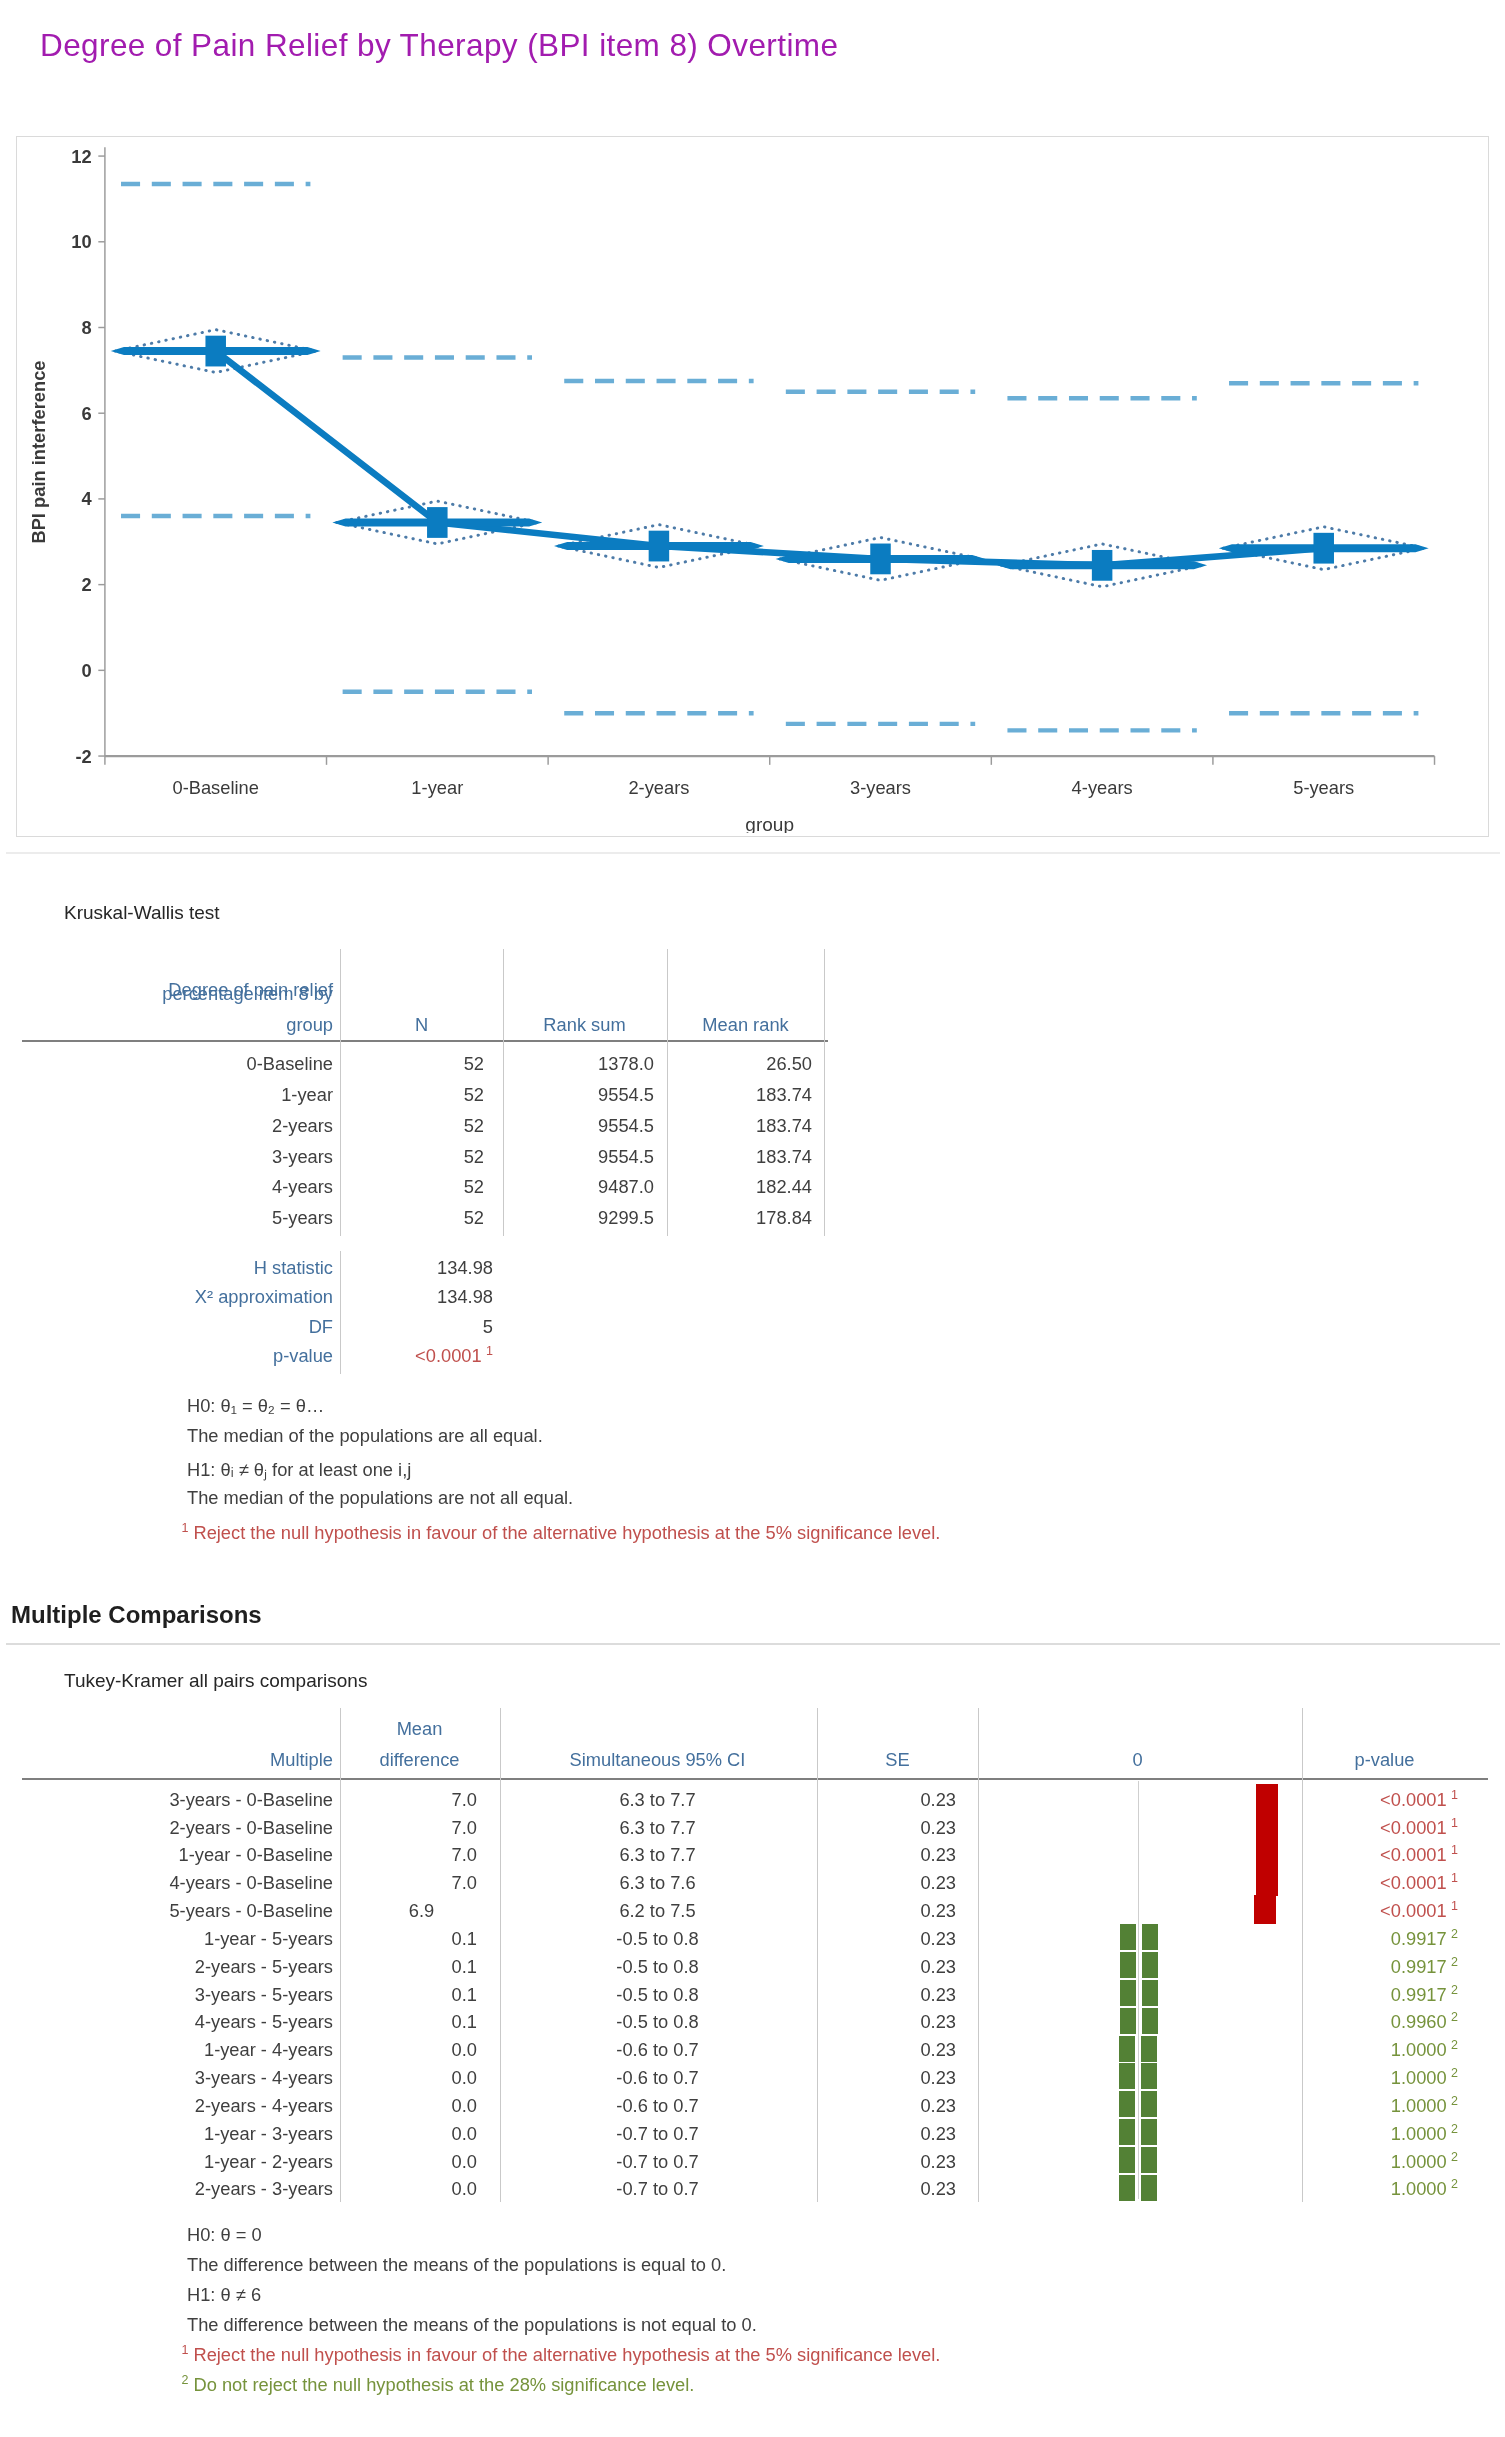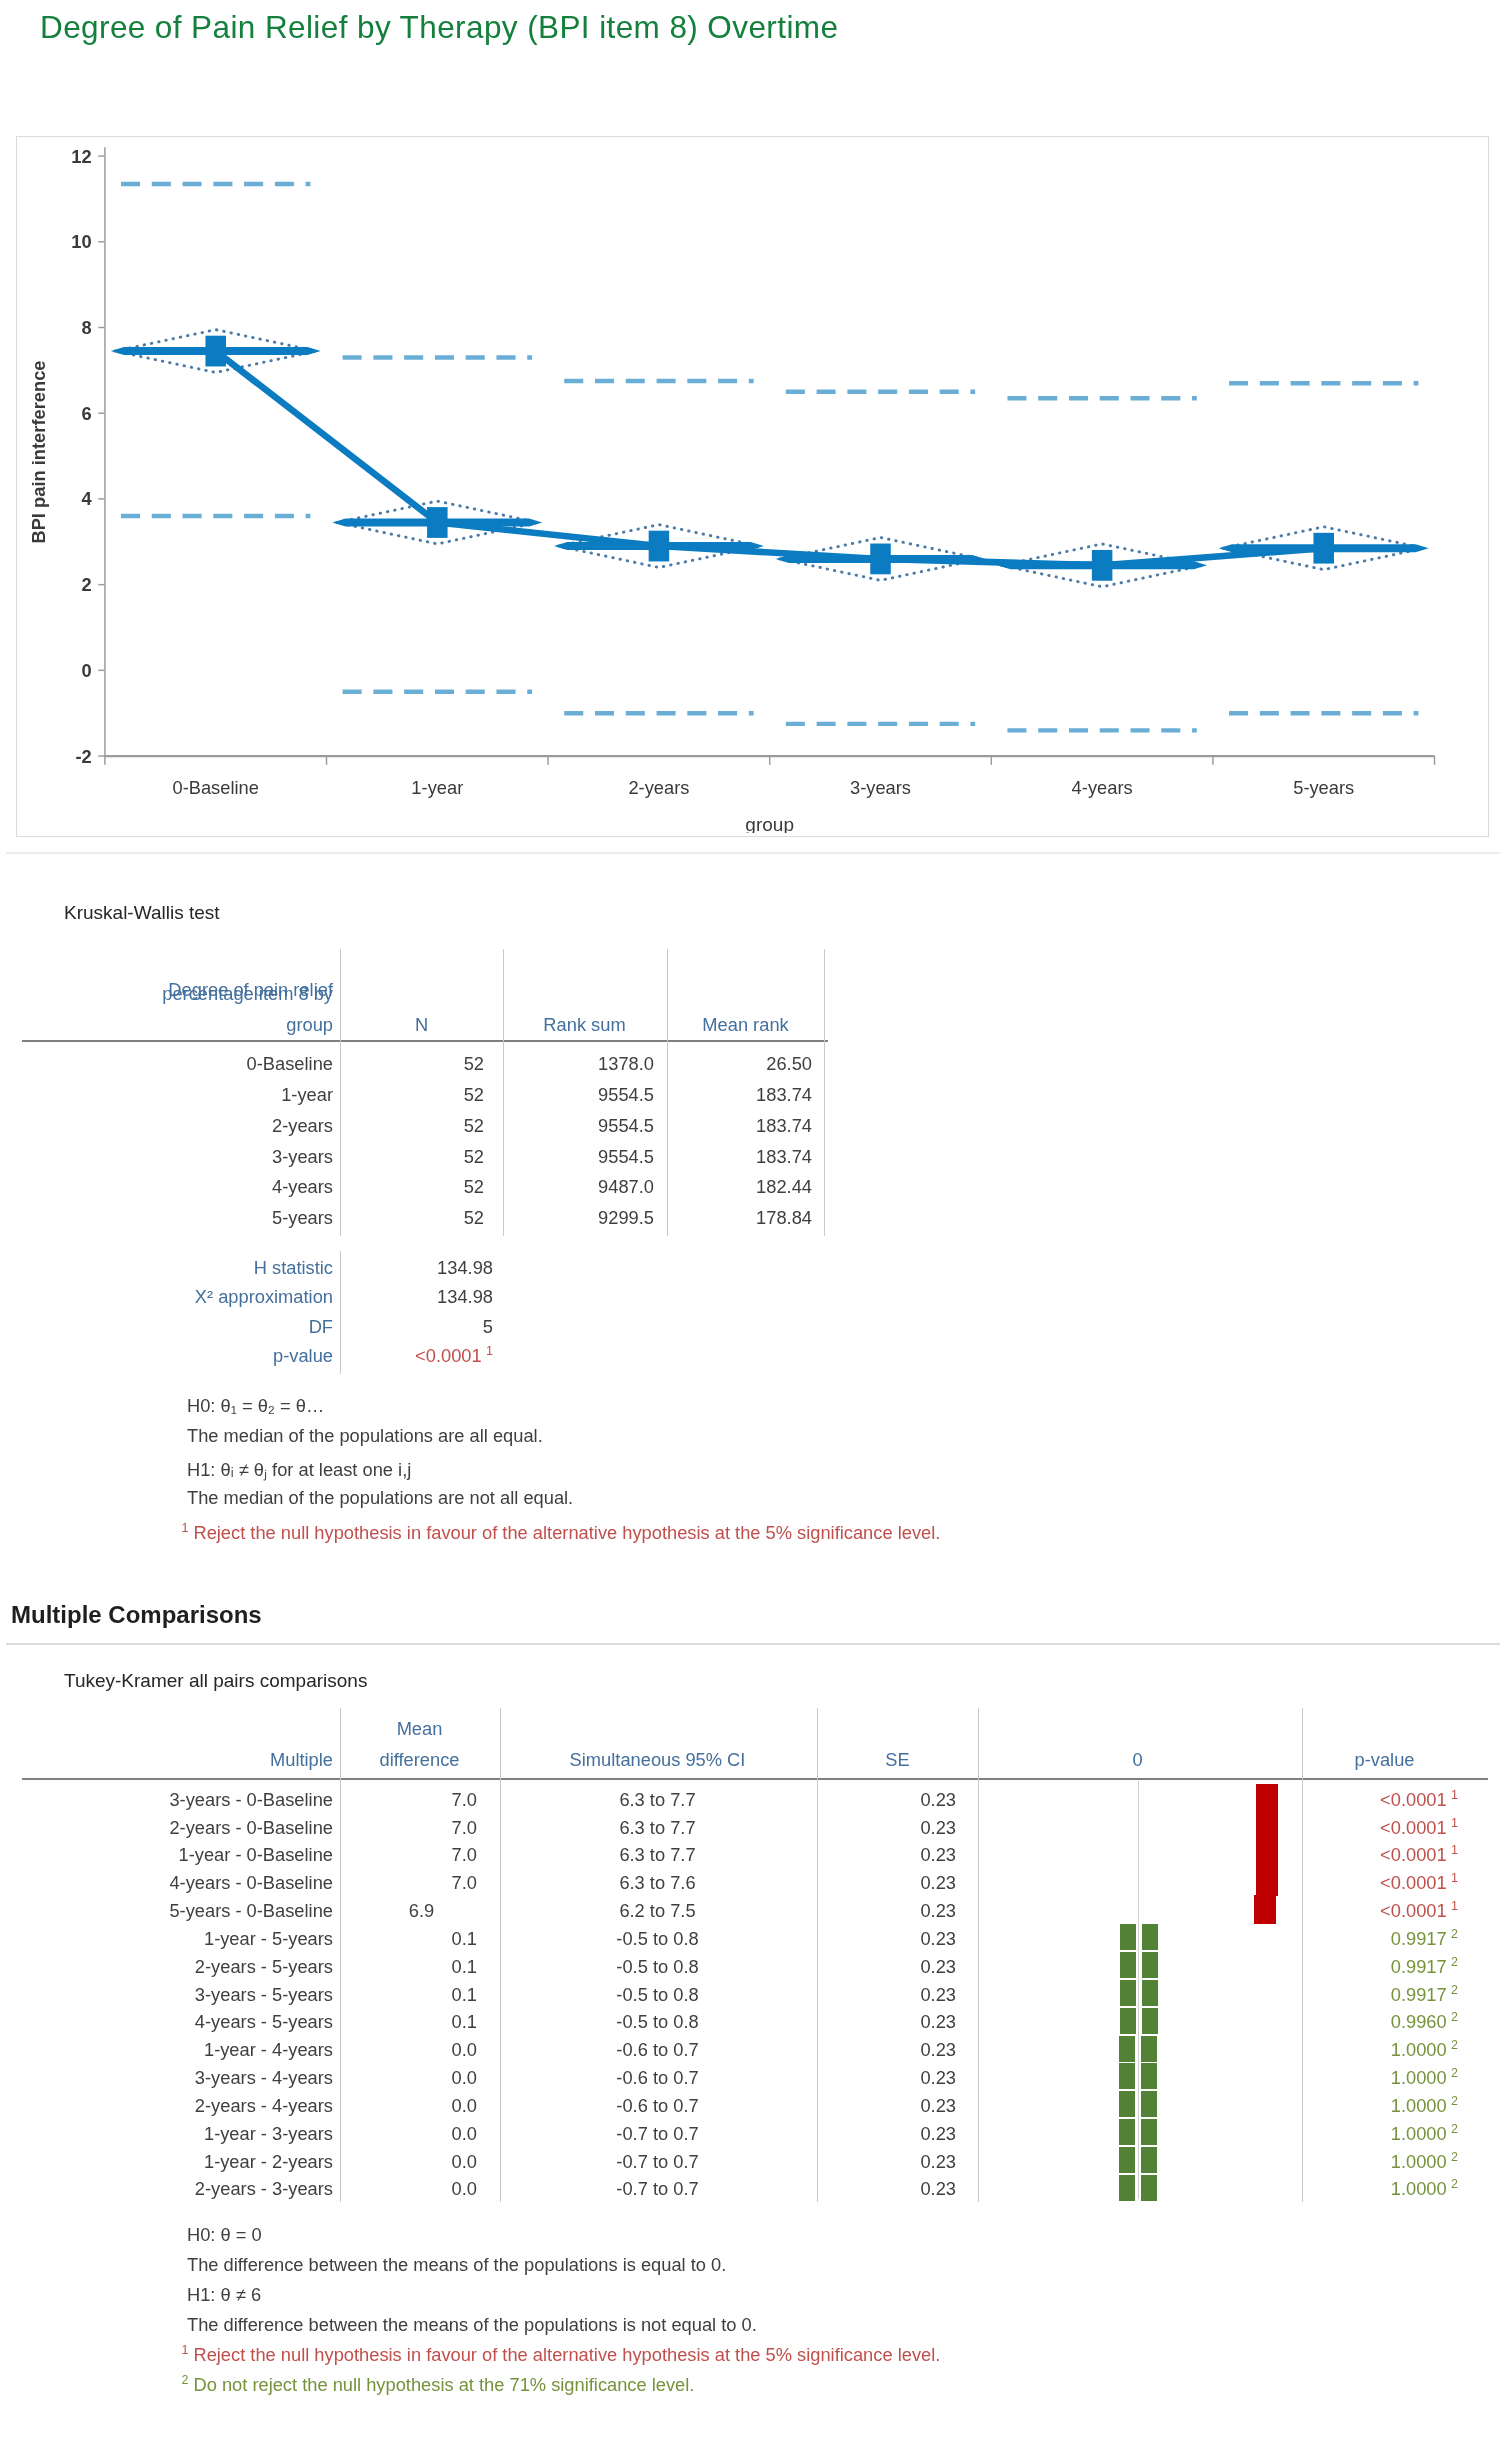--- a/index.html
+++ b/index.html
@@ -1,22 +1,22 @@
 <!DOCTYPE html>
 <html style="font-size:11.7px"><head>
 <meta charset="utf-8">
 <style>
   html,body{margin:0;padding:0;}
   body{
     width:1505px;height:2438px;position:relative;background:#ffffff;
     font-family:"Liberation Sans",sans-serif;color:#3f3f3f;overflow:hidden;
   }
   .title{
-    position:absolute;left:40px;top:9px;font-size:31.5px;font-weight:normal;
-    color:#15803d;margin:0;white-space:nowrap;letter-spacing:0.4px;
+    position:absolute;left:40px;top:27px;font-size:31.5px;font-weight:normal;
+    color:#a21caf;margin:0;white-space:nowrap;letter-spacing:0.4px;
   }
   .chart-box{
     position:absolute;left:16px;top:136px;width:1471px;height:699px;
     border:1.5px solid #dadada;background:#fff;
   }
   .page-rule{position:absolute;background:#ececec;height:1.5px;}
   .t-label{position:absolute;font-size:19px;color:#262626;white-space:nowrap;}
   .mc-head{position:absolute;font-size:24px;font-weight:bold;color:#1f1f1f;white-space:nowrap;}
   .cell{position:absolute;font-size:18.3px;color:#3f3f3f;white-space:nowrap;}
   .r{text-align:right;} .c{text-align:center;}
@@ -288,15 +288,15 @@
       <div class="cell r" style="left:1293px;top:2178px;width:165px;"><span class="green">1.0000</span><sup class="fn green">2</sup></div>
     </div>
 </div>
 
 <div id="mc-footer">
     <div class="cell" style="left:187px;top:2224px;width:1099px;">H0: θ = 0</div>
     <div class="cell" style="left:187px;top:2254px;width:1099px;">The difference between the means of the populations is equal to 0.</div>
     <div class="cell" style="left:187px;top:2284px;width:1099px;">H1: θ ≠ 6</div>
     <div class="cell" style="left:187px;top:2314px;width:1099px;">The difference between the means of the populations is not equal to 0.</div>
     <div class="cell red" style="left:177px;top:2344px;width:1245px;"><sup class="fn red">1</sup> <span class="red">Reject the null hypothesis in favour of the alternative hypothesis at the 5% significance level.</span></div>
-    <div class="cell green" style="left:177px;top:2374px;width:1245px;"><sup class="fn green">2</sup> <span class="green">Do not reject the null hypothesis at the 71% significance level.</span></div>
+    <div class="cell green" style="left:177px;top:2374px;width:1245px;"><sup class="fn green">2</sup> <span class="green">Do not reject the null hypothesis at the 28% significance level.</span></div>
   </div>
 
 
 </body></html>

